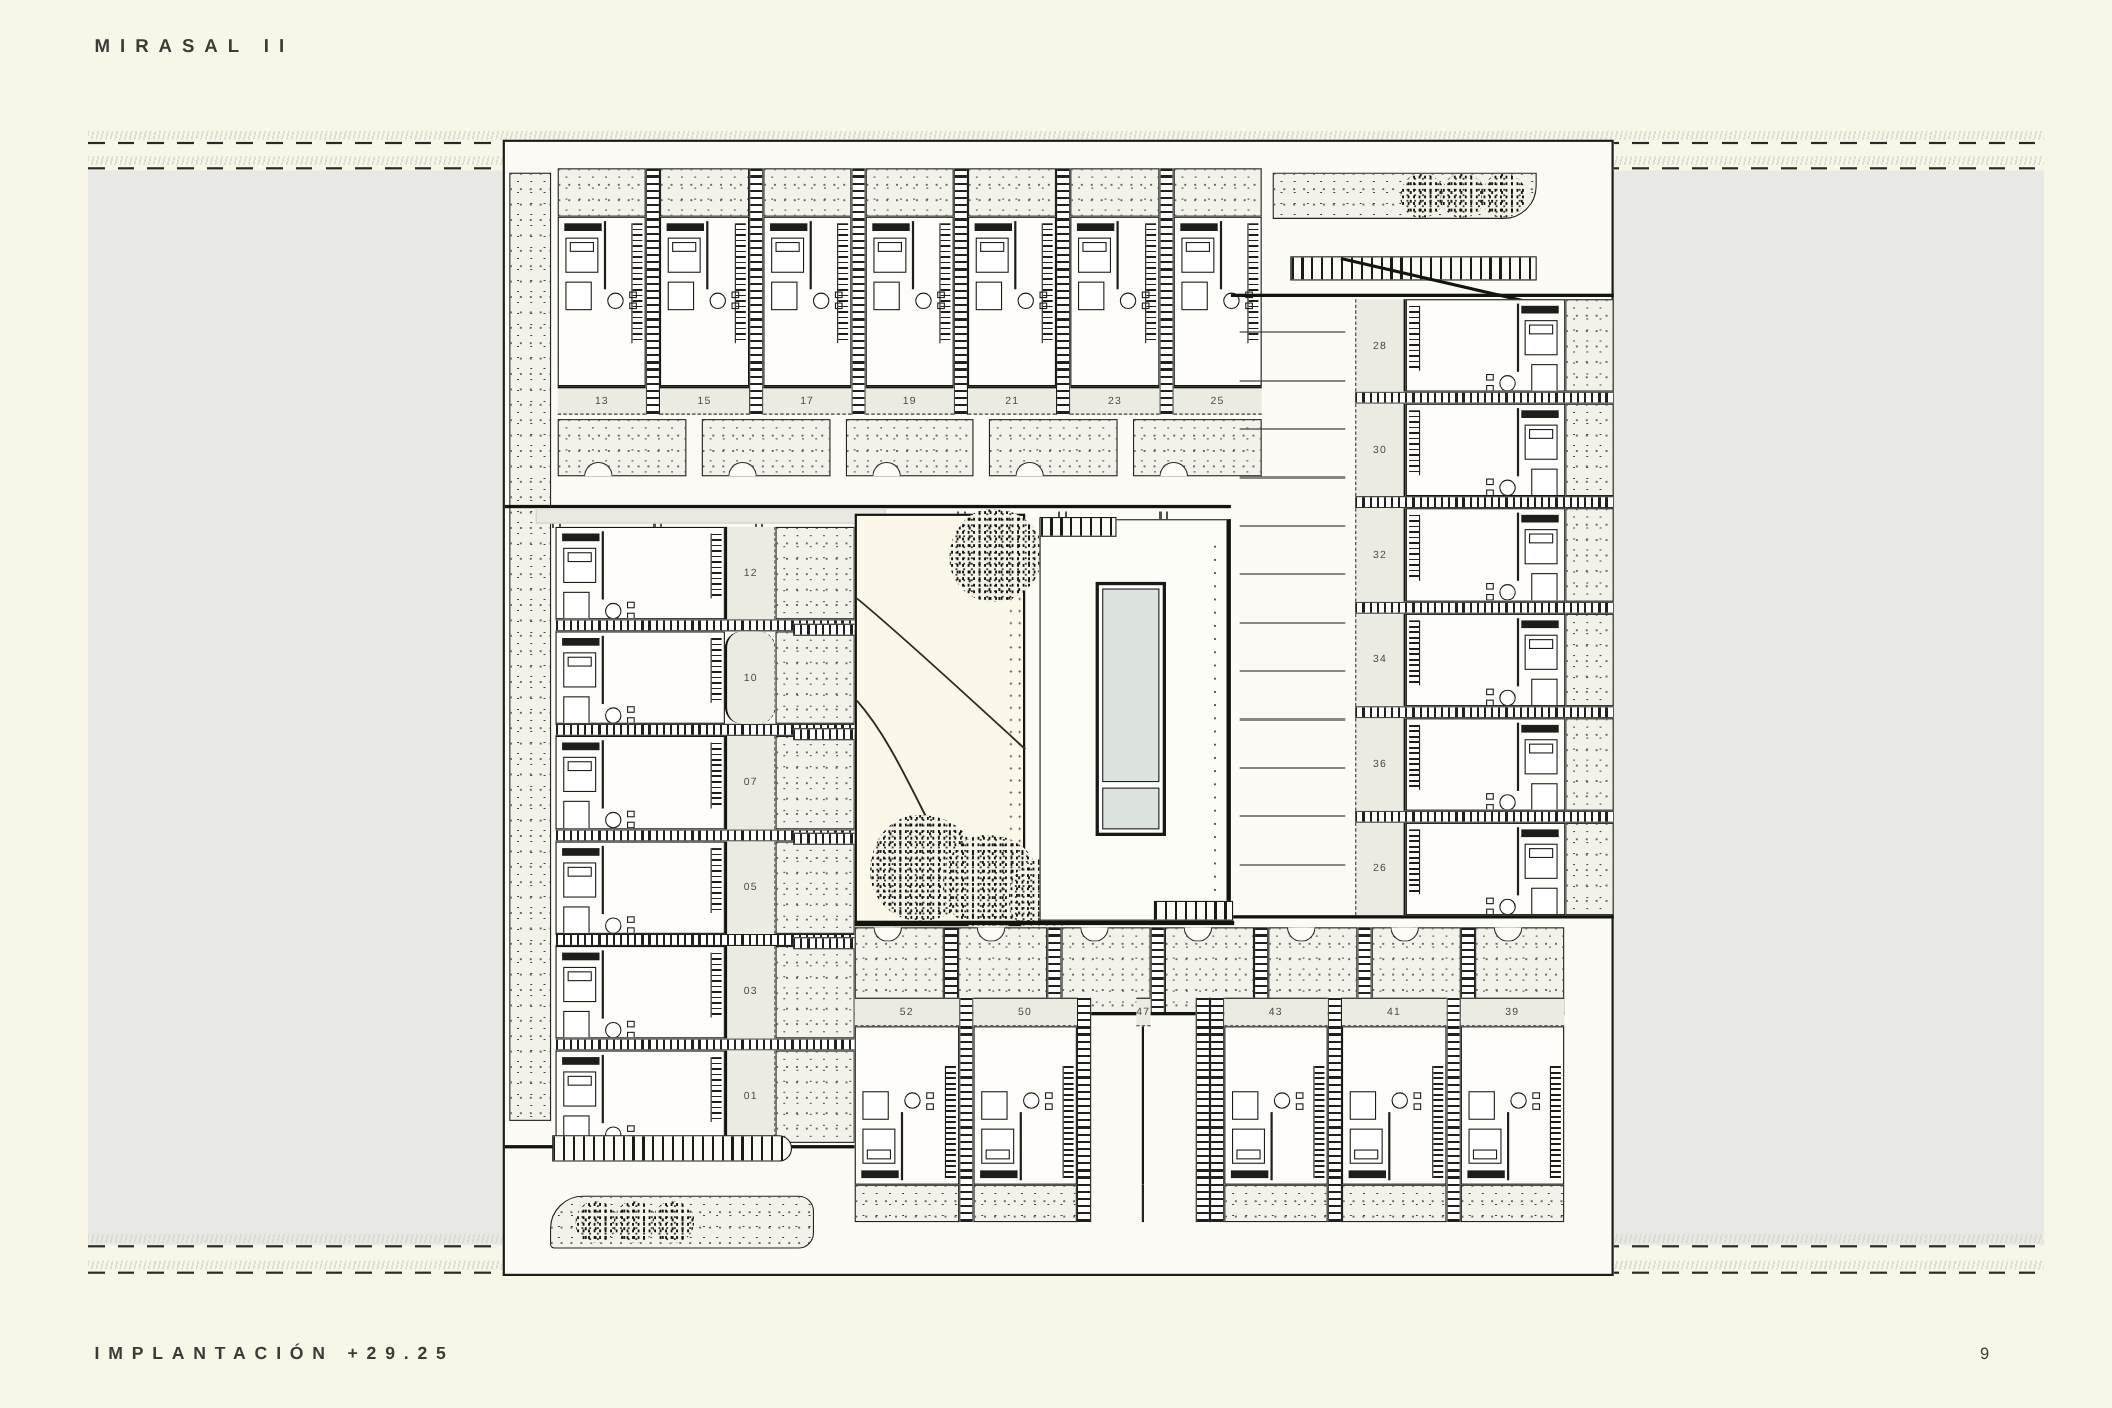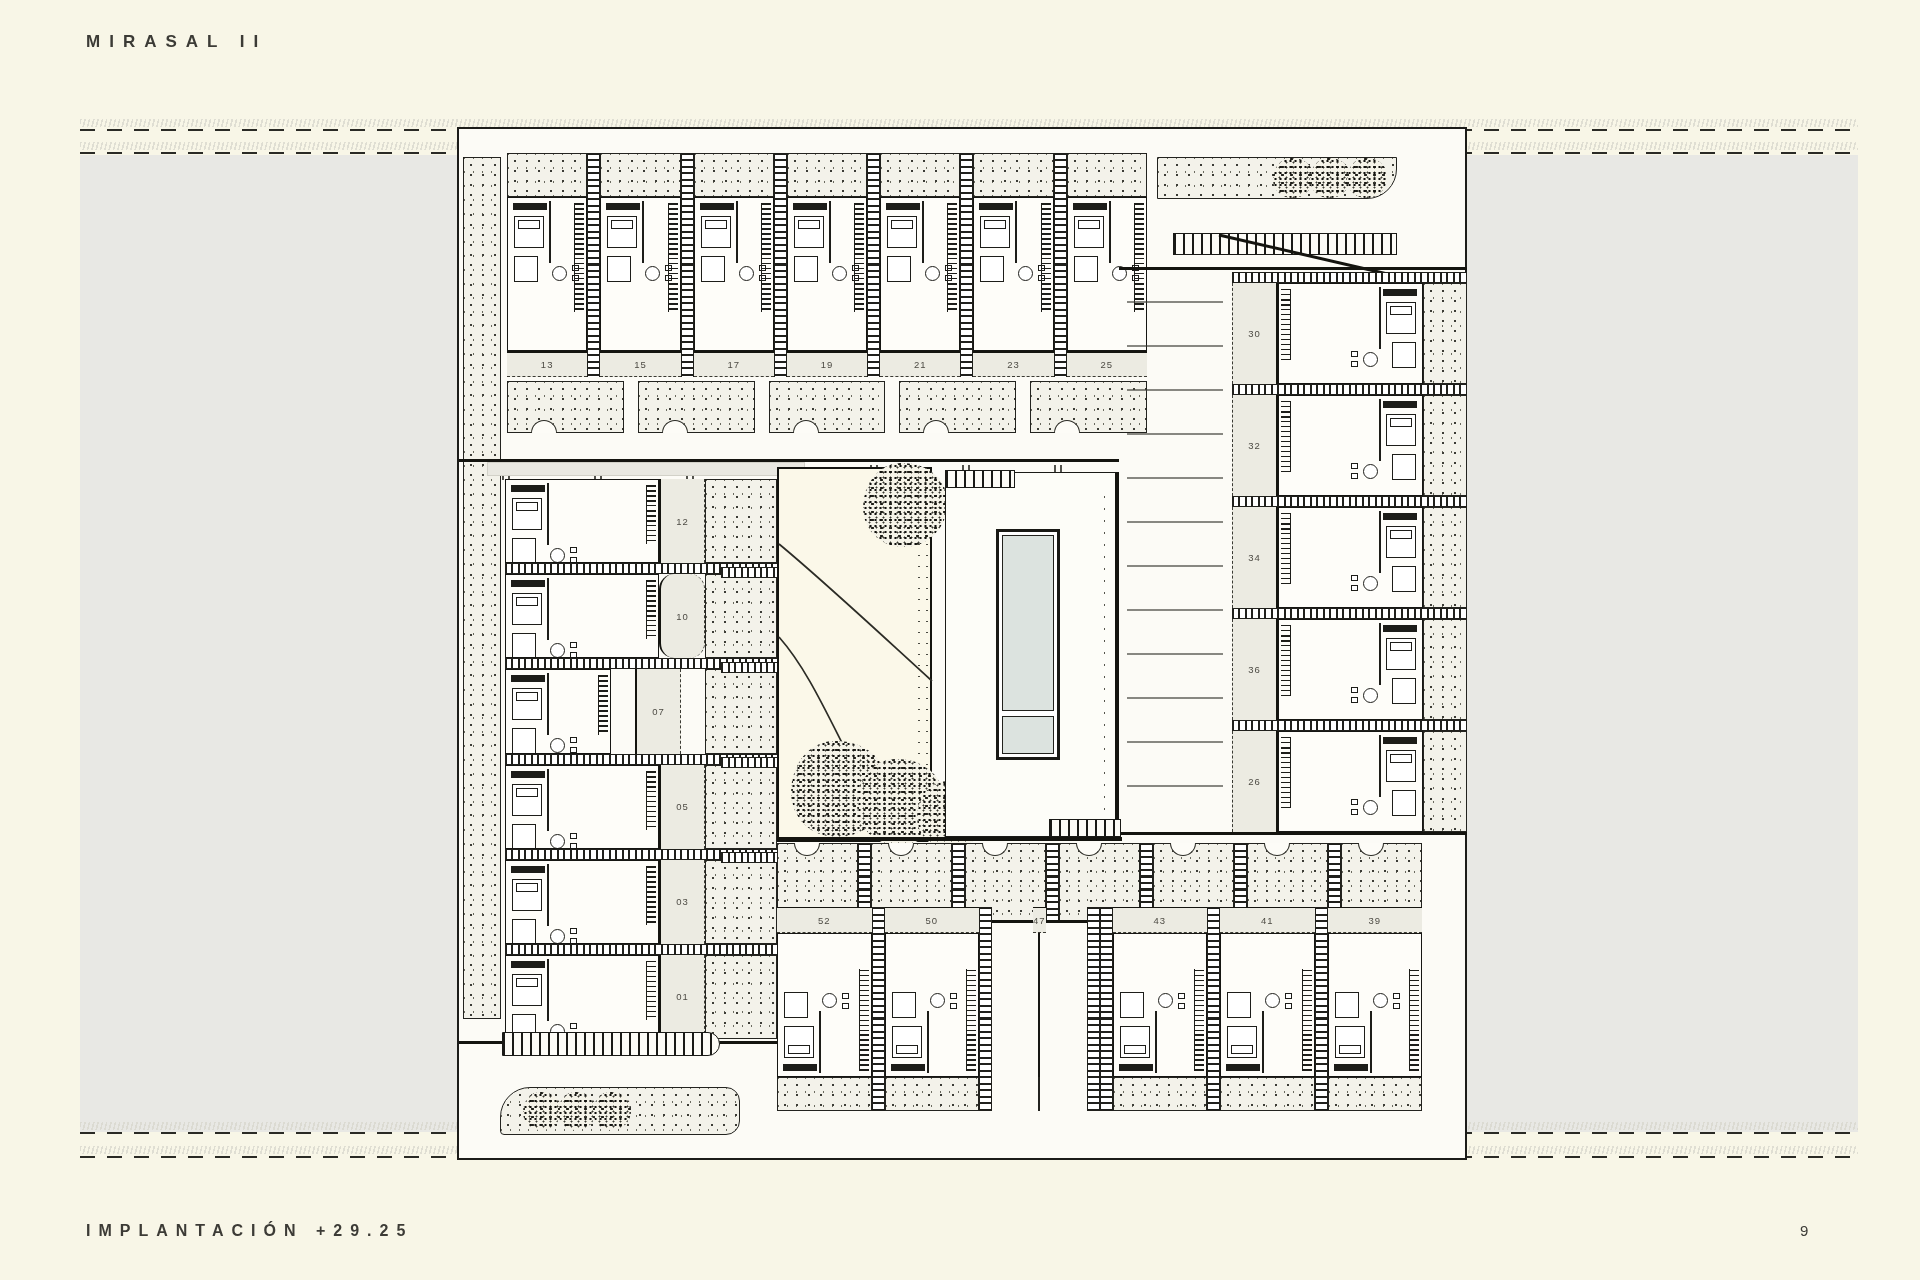--- a/index.html
+++ b/index.html
@@ -280,20 +280,40 @@
   <div class="tree" style="left:814px;top:29px;width:40px;height:40px;"></div>
   <div class="tree" style="left:851px;top:29px;width:40px;height:40px;"></div>
   <div class="tree" style="left:888px;top:29px;width:40px;height:40px;"></div>
   <div class="abs pergola" style="left:714px;top:104px;width:224px;height:22px;"></div>
   <svg style="left:700px;top:100px;" width="310" height="70">
     <line x1="60" y1="6" x2="302" y2="62" stroke="#14140f" stroke-width="3"></line>
   </svg>
   <div class="abs blackline" style="left:660px;top:138px;width:348px;height:3px;"></div>
 
   <div id="col-right" class="abs col-v" style="left:773px;top:143px;width:235px;height:560px;">
+      <div class="ucell row-h" style="position: relative;">
+        <div class="band" style="flex: 0 0 46px; border-right: 2px solid rgb(20, 20, 15); border-left: 1.5px dashed rgb(58, 58, 51);">
+          <div class="">28</div>
+        </div>
+        <div class="interior o-right">
+          <div class="furn">
+            <div class="f-bar"></div>
+            <div class="f-wall"></div>
+            <div class="f-bed">
+              <div></div>
+            </div>
+            <div class="f-bed2"></div>
+            <div class="f-table"></div>
+            <div class="f-sq a"></div>
+            <div class="f-sq b"></div>
+            <div class="f-stairled"></div>
+          </div>
+        </div>
+        <div class="stipple garden" style="flex: 0 0 44px;"></div>
+      </div>
       <div class="stairs-h"></div>
       <div class="ucell row-h" style="position: relative;">
         <div class="band" style="flex: 0 0 46px; border-right: 2px solid rgb(20, 20, 15); border-left: 1.5px dashed rgb(58, 58, 51);">
           <div class="">30</div>
         </div>
         <div class="interior o-right">
           <div class="furn">
             <div class="f-bar"></div>
             <div class="f-wall"></div>
             <div class="f-bed">
@@ -431,21 +451,21 @@
             <div class="f-sq b"></div>
             <div class="f-stairled"></div>
           </div>
         </div>
         <div class="band" style="flex: 0 0 46px; border-left: 2px solid rgb(20, 20, 15); border-right: 1.5px dashed rgb(58, 58, 51); border-radius: 15px;">
           <div class="">10</div>
         </div>
         <div class="stipple garden" style="flex: 0 0 72px;"></div>
       </div>
       <div class="stairs-h"></div>
-      <div class="ucell row-h" style="position: relative; gap: 24px;">
+      <div class="ucell row-h" style="position: relative;">
         <div class="interior o-left">
           <div class="furn">
             <div class="f-bar"></div>
             <div class="f-wall"></div>
             <div class="f-bed">
               <div></div>
             </div>
             <div class="f-bed2"></div>
             <div class="f-table"></div>
             <div class="f-sq a"></div>

